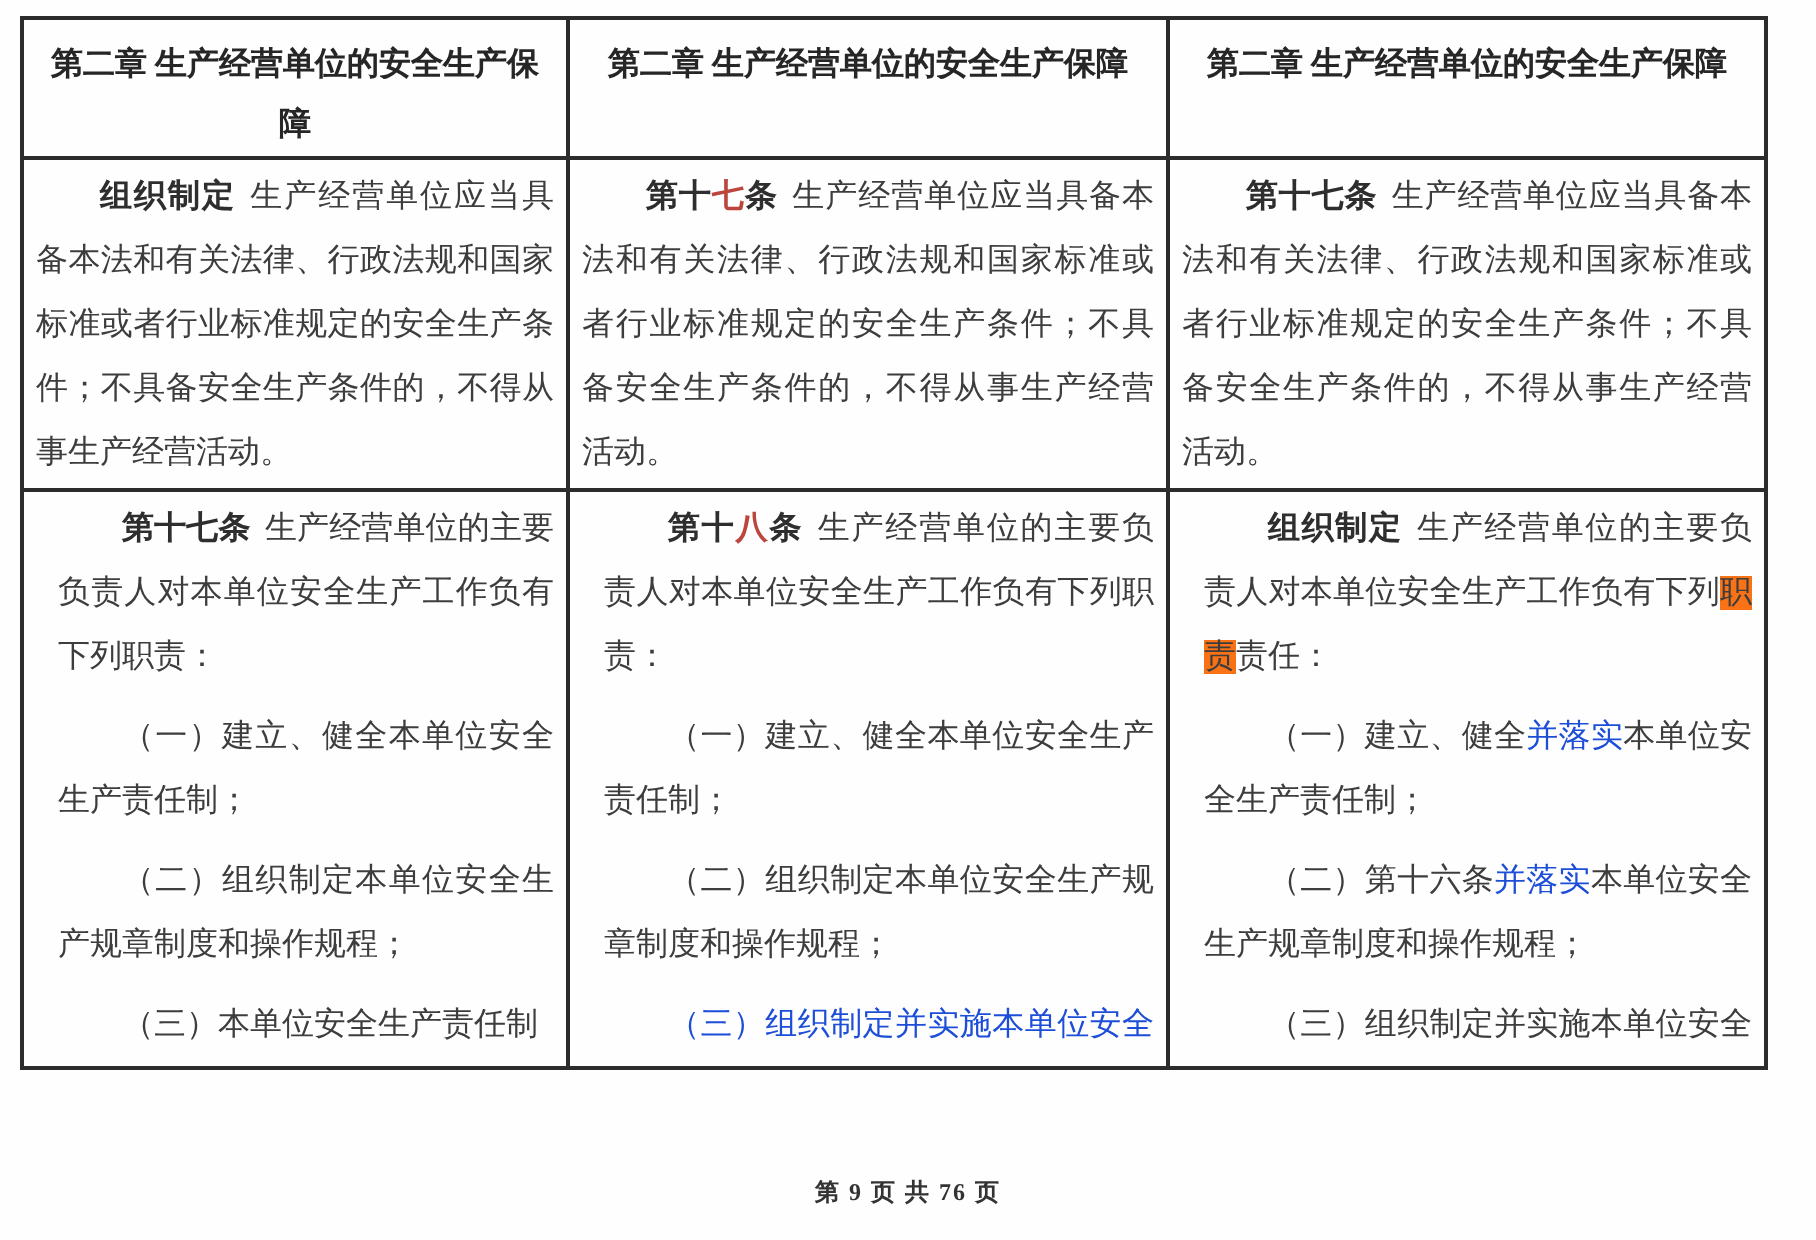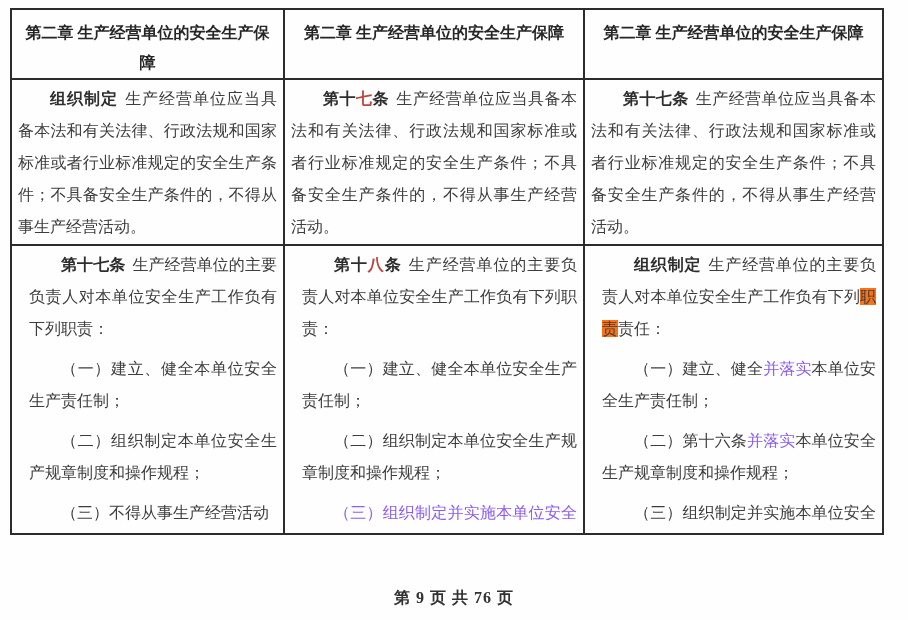--- a/index.html
+++ b/index.html
@@ -54,30 +54,30 @@
   .para {
     text-indent: 2em;
     margin-bottom: 8px;
   }
   .para:last-child { margin-bottom: 0; }
   .art-num {
     font-weight: bold;
     color: #2e2e2e;
     margin-right: 0.45em;
   }
-  .red { color: #8b5cf6; }
+  .red { color: #1d4ed8; }
   .red-num { color: #bc463e; font-weight: bold; }
   .hl { background: #f97316; }
   .footer {
     position: absolute;
     left: 0;
     top: 588px;
     width: 100%;
     text-align: center;
-    font-size: 16px;
+    font-size: 12px;
     font-weight: 600;
     color: #333333;
     letter-spacing: 1px;
   }
 </style>
 </head>
 <body>
 
 <div class="canvas">
 
@@ -118,21 +118,21 @@
         </div>
       </td>
     </tr>
 
     <tr class="body-row-2">
       <td>
         <div class="cell-inner">
           <p class="para"><span class="art-num">第十七条</span><span>生产经营单位的主要负责人对本单位安全生产工作负有下列职责：</span></p>
           <p class="para">（一）建立、健全本单位安全生产责任制；</p>
           <p class="para">（二）组织制定本单位安全生产规章制度和操作规程；</p>
-          <p class="para">（三）不得从事生产经营活动</p>
+          <p class="para">（三）本单位安全生产责任制</p>
         </div>
       </td>
       <td>
         <div class="cell-inner">
           <p class="para"><span class="art-num"><span>第十</span><span class="red-num">八</span><span>条</span></span><span>生产经营单位的主要负责人对本单位安全生产工作负有下列职责：</span></p>
           <p class="para">（一）建立、健全本单位安全生产责任制；</p>
           <p class="para">（二）组织制定本单位安全生产规章制度和操作规程；</p>
           <p class="para red">（三）组织制定并实施本单位安全生产教育和培训计划；</p>
         </div>
       </td>

